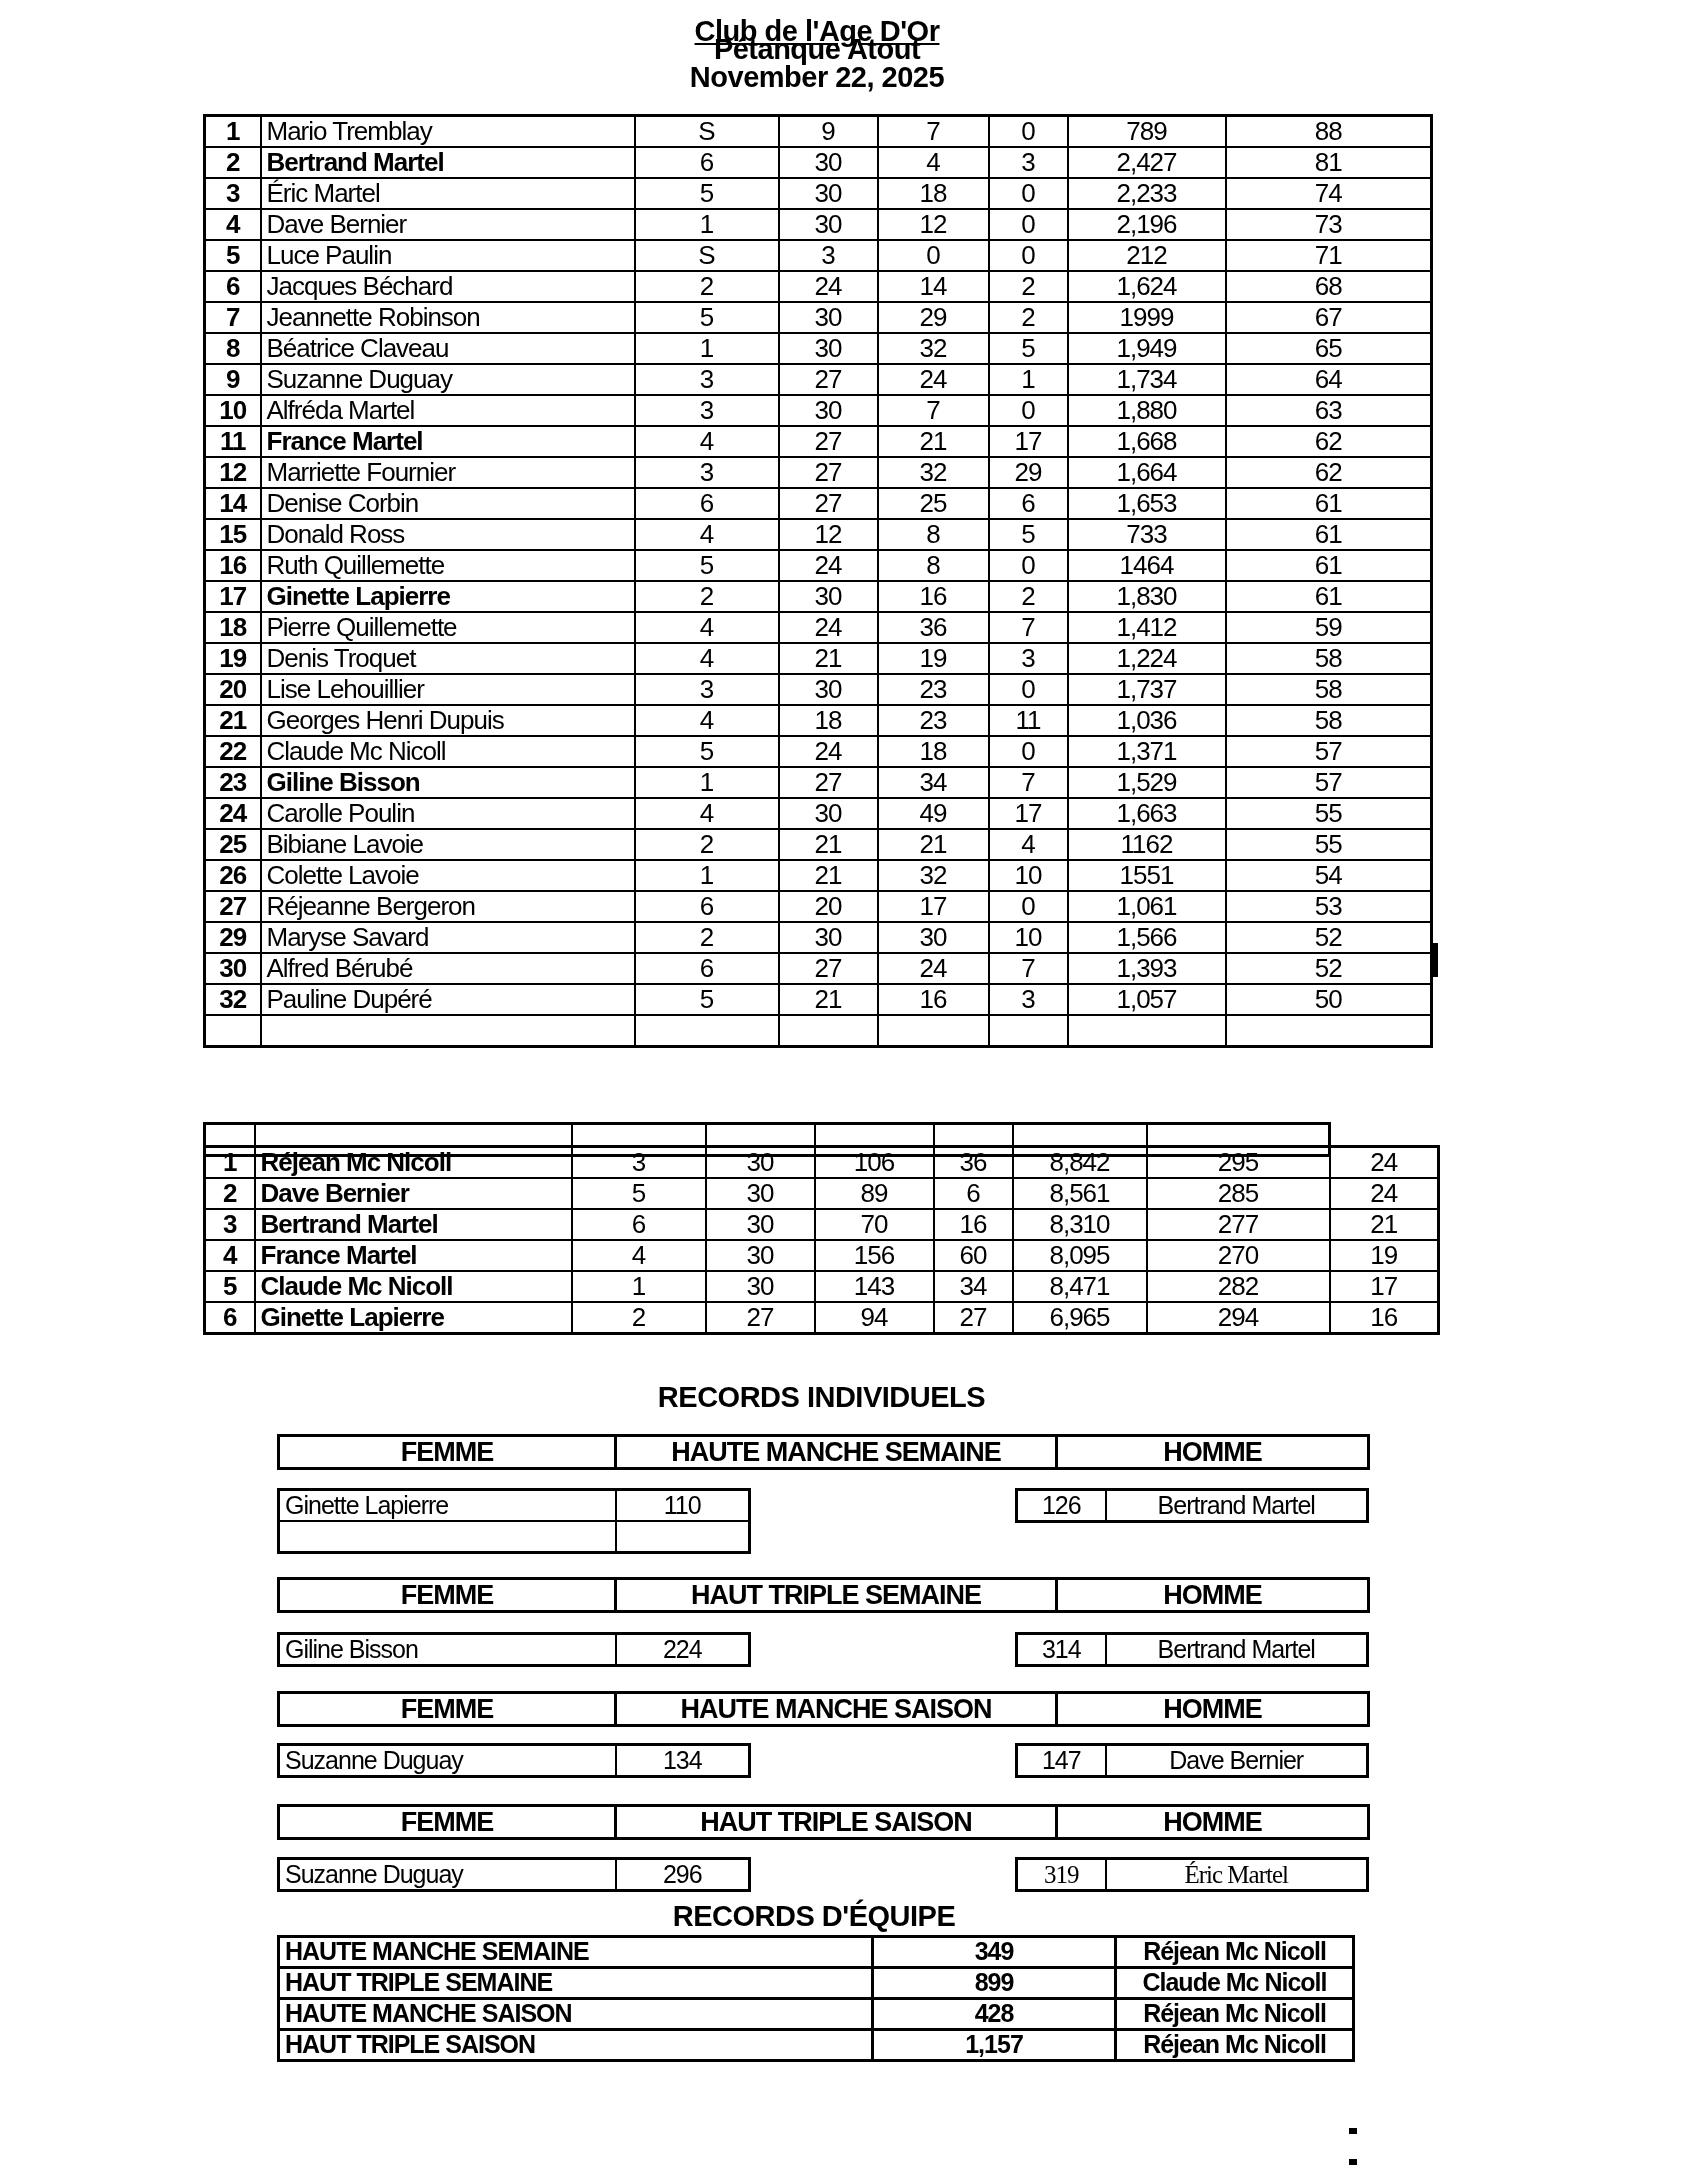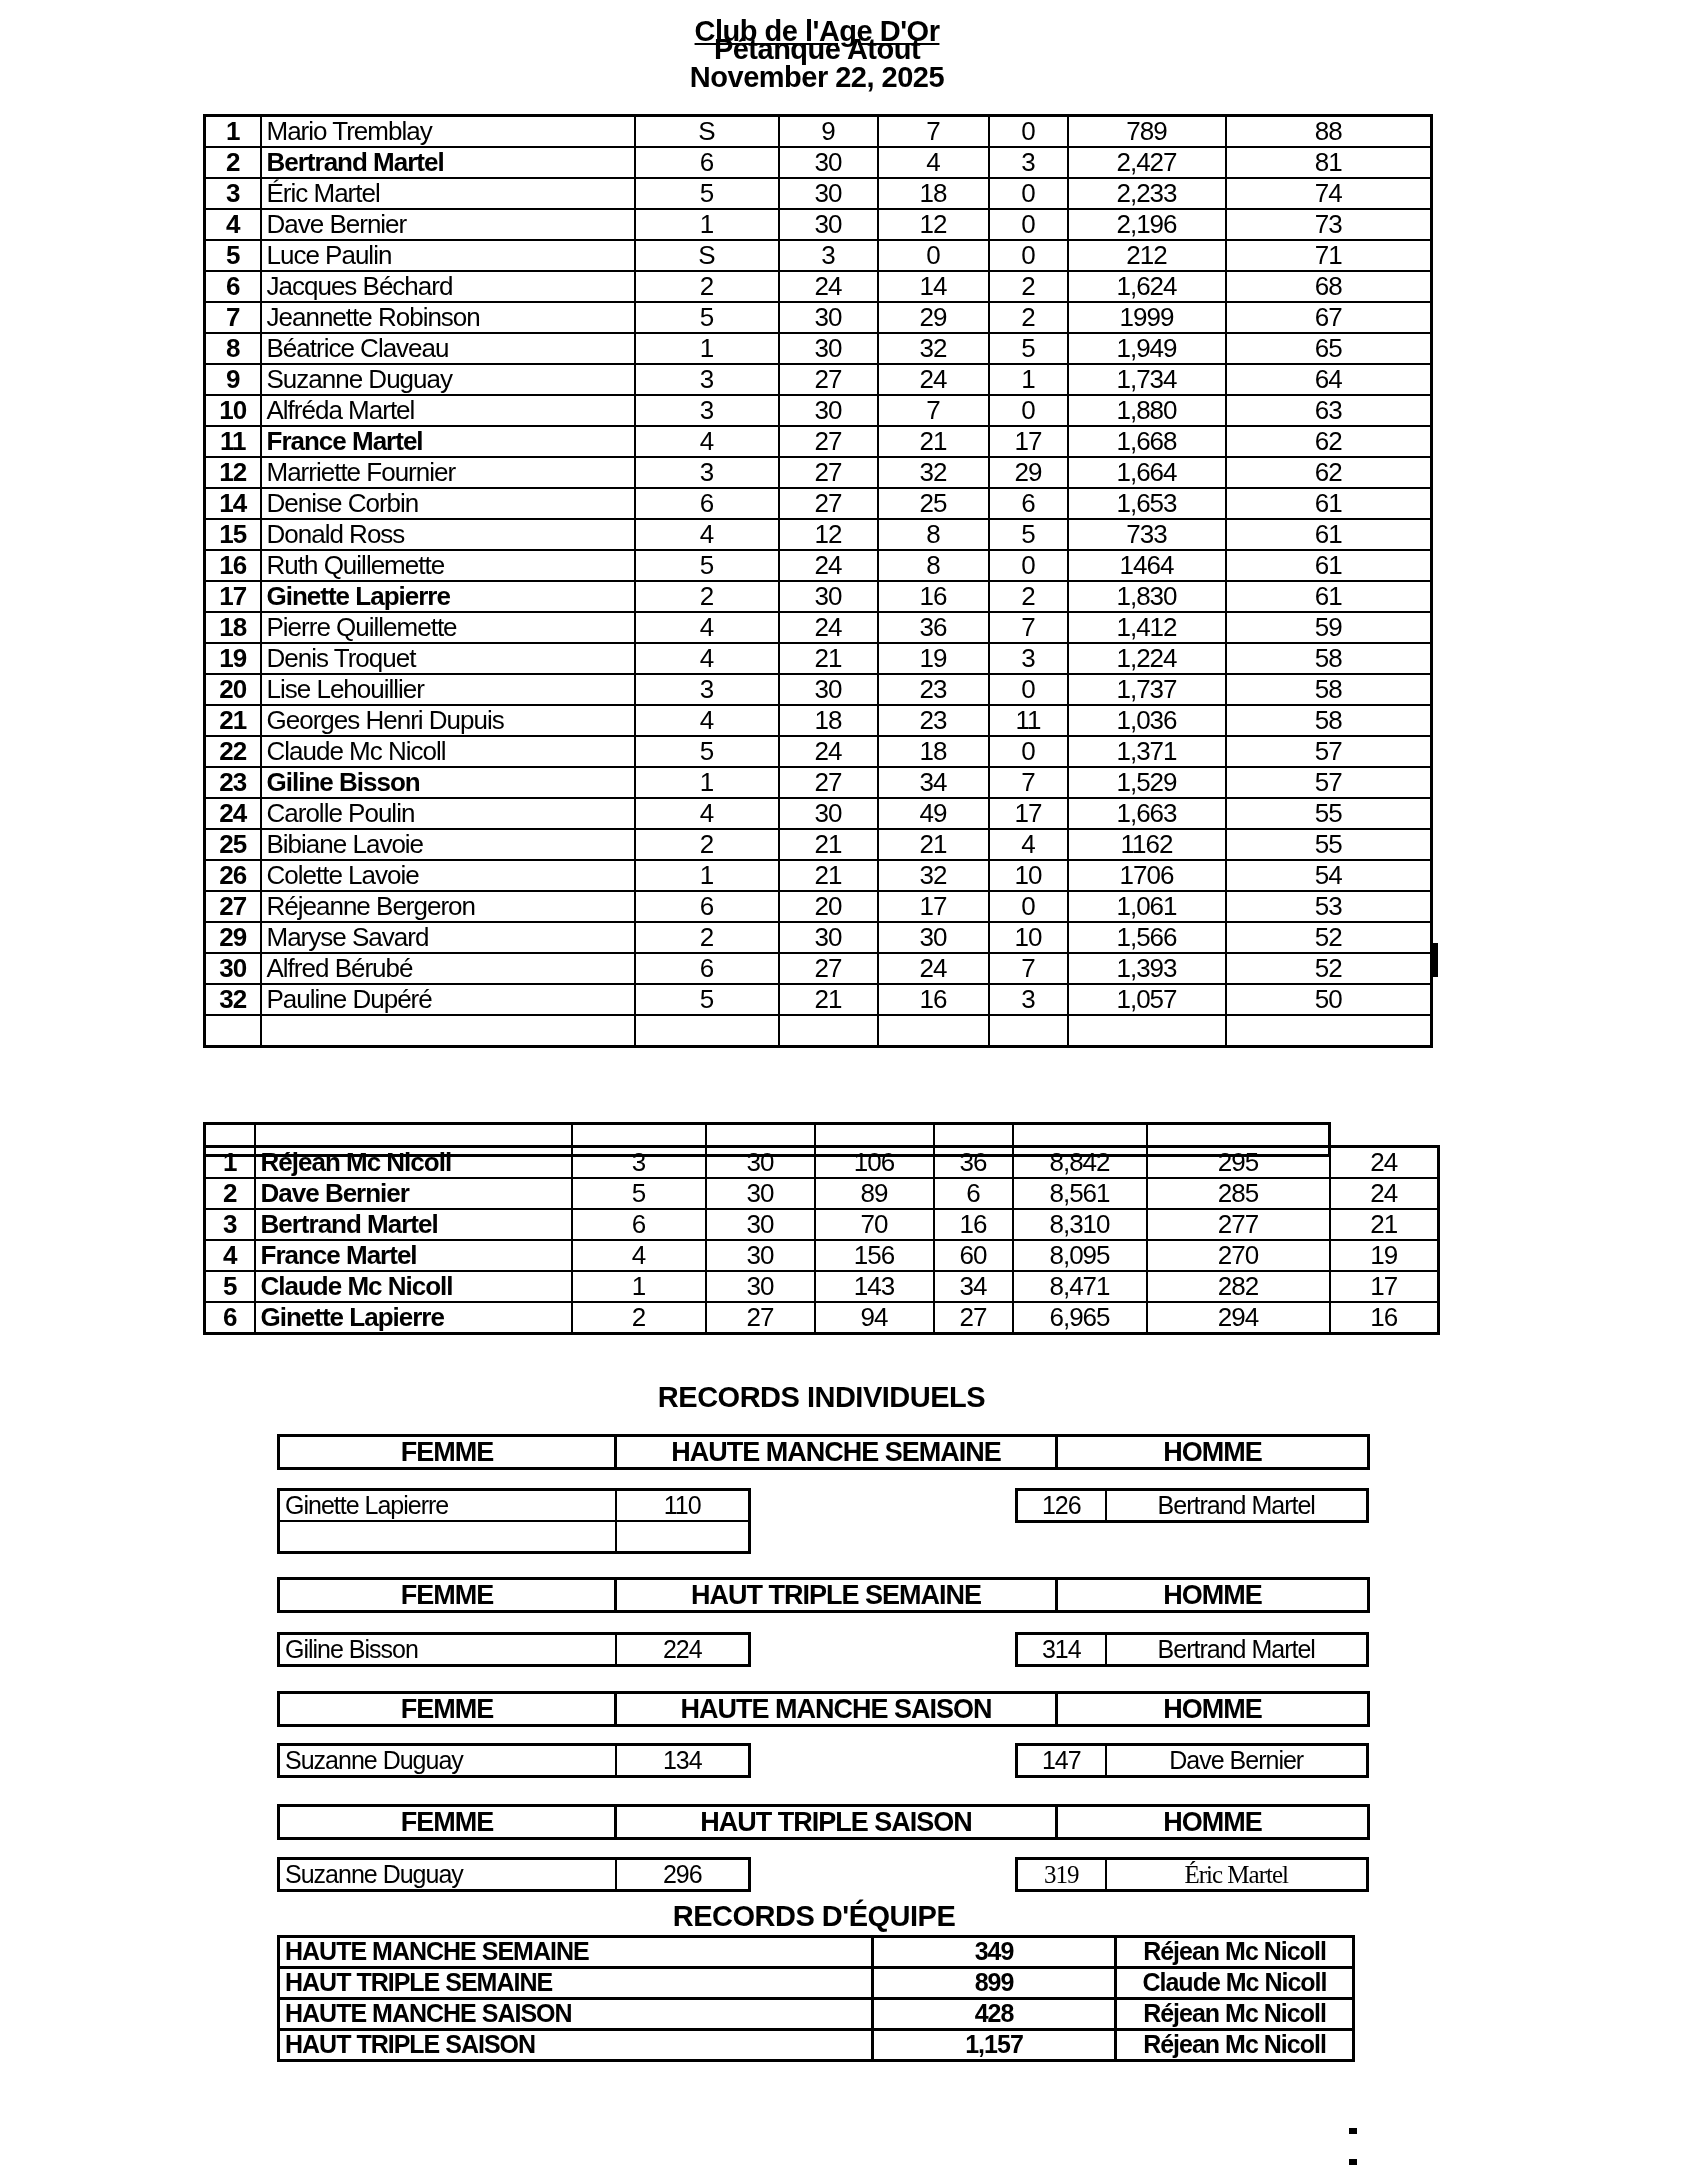--- a/index.html
+++ b/index.html
@@ -277,21 +277,21 @@
     <td class="c">1162</td>
     <td class="c">55</td>
   </tr>
       <tr>
     <td class="c b">26</td>
     <td class="l">Colette Lavoie</td>
     <td class="c">1</td>
     <td class="c">21</td>
     <td class="c">32</td>
     <td class="c">10</td>
-    <td class="c">1706</td>
+    <td class="c">1551</td>
     <td class="c">54</td>
   </tr>
       <tr>
     <td class="c b">27</td>
     <td class="l">Réjeanne Bergeron</td>
     <td class="c">6</td>
     <td class="c">20</td>
     <td class="c">17</td>
     <td class="c">0</td>
     <td class="c">1,061</td>

